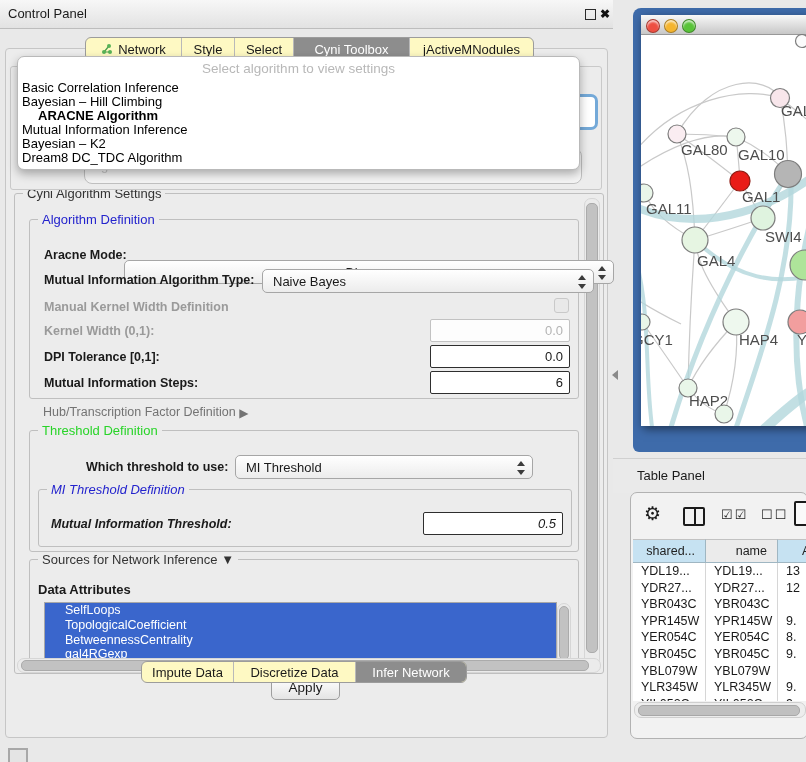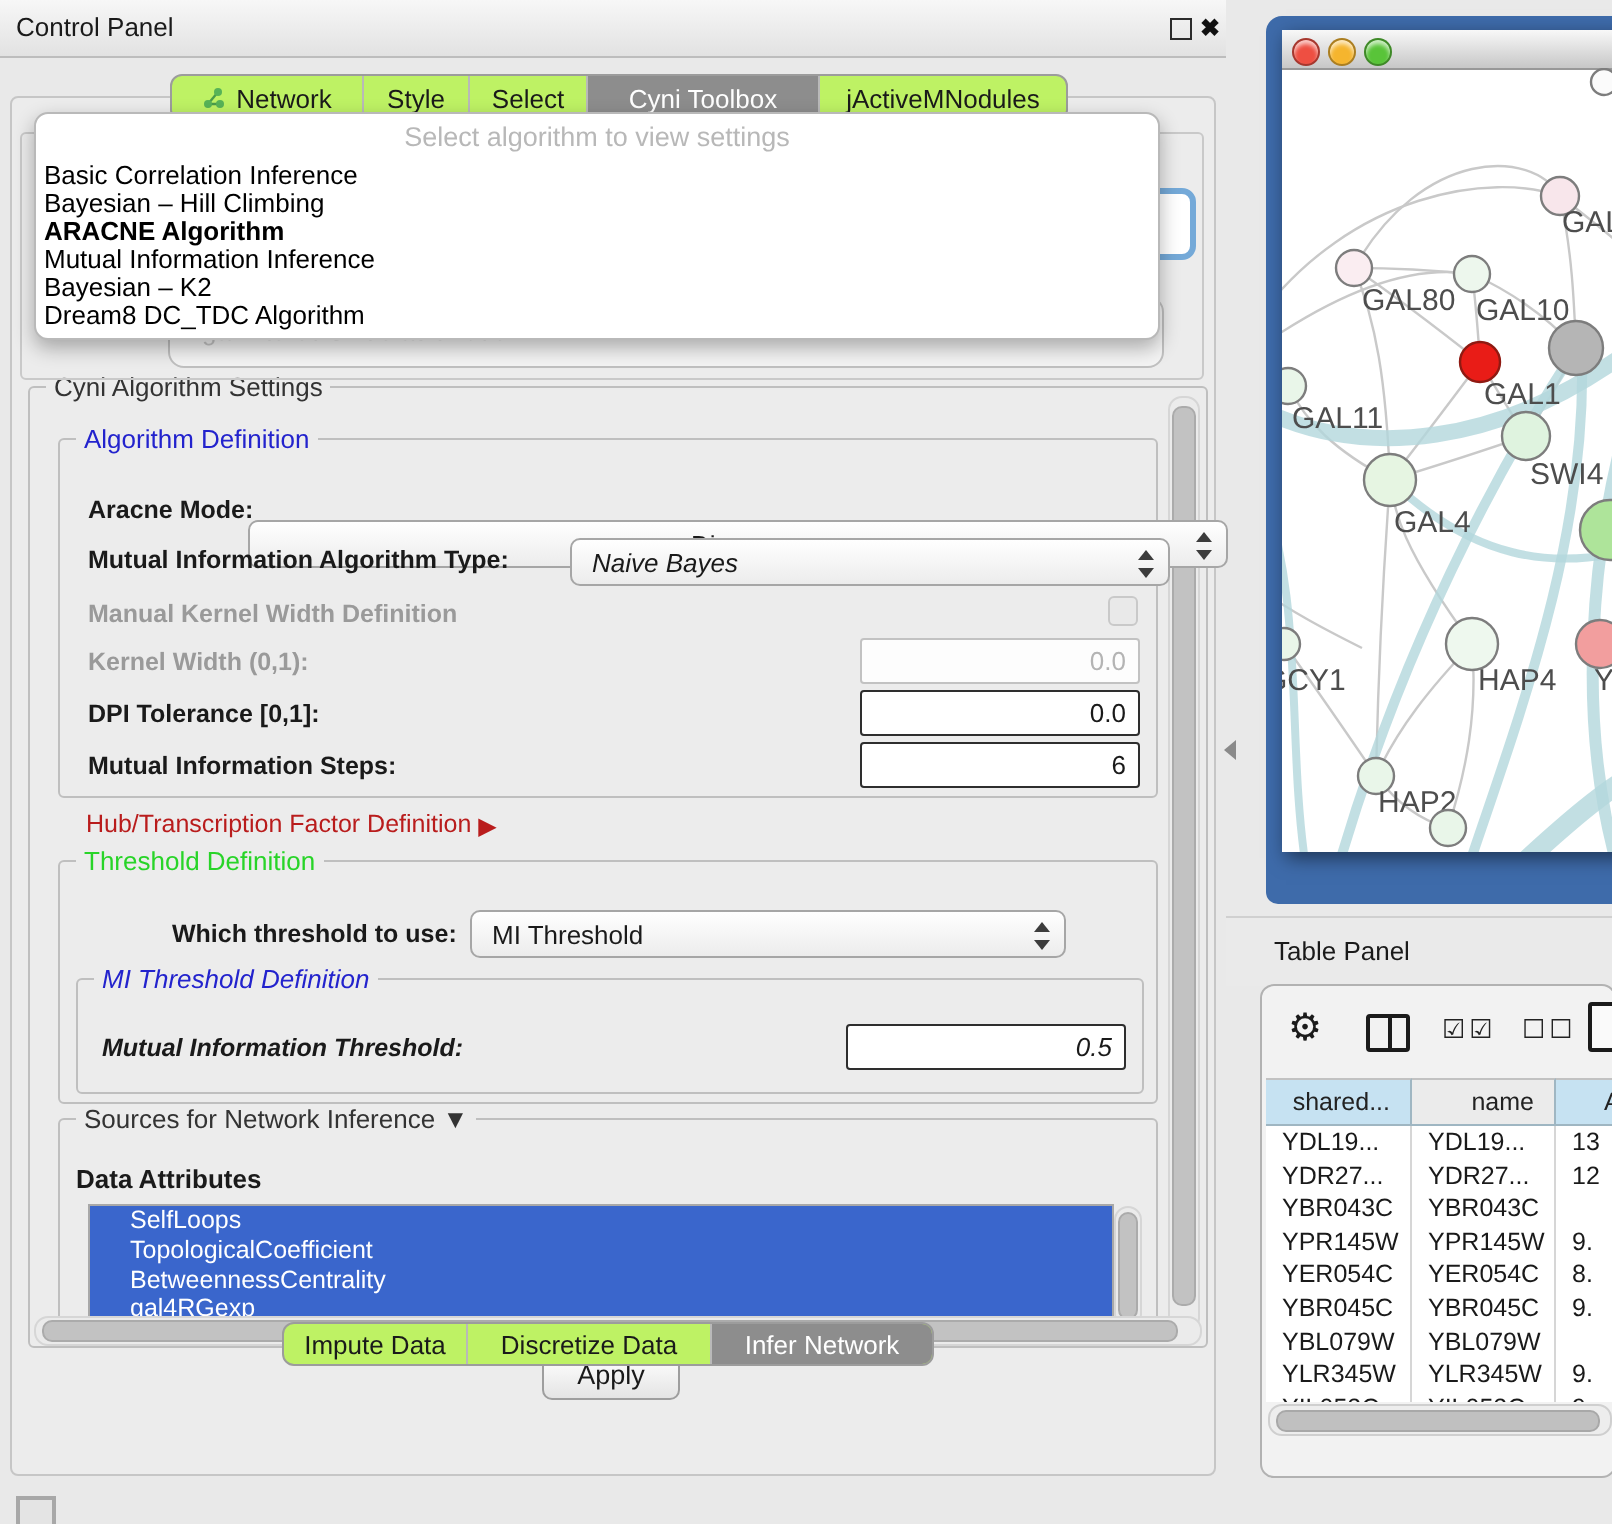--- a/index.html
+++ b/index.html
@@ -8,33 +8,33 @@
   .abs{position:absolute;}
   
   .cp-titlebar{left:0;top:0;width:613px;height:28px;background:linear-gradient(#f7f7f7,#e2e2e2);
      border-bottom:1px solid #bdbdbd;}
   .cp-title{left:8px;top:0;line-height:28px;font-size:13px;color:#1a1a1a;}
   .float-ico{left:585px;top:9px;width:9px;height:9px;border:1.5px solid #2b2b2b;background:transparent;}
   .close-ico{left:596px;top:4px;width:18px;height:20px;line-height:20px;text-align:center;
      font-size:12px;font-weight:bold;color:#111;}
   .cp-body{left:5px;top:48px;width:601px;height:688px;background:#ececec;border:1px solid #c6c6c6;border-radius:4px;}
   
-  .segbar{display:flex;background:#bef264;border:1px solid #9c9c9c;border-radius:6px;overflow:hidden;z-index:20;}
+  .segbar{display:flex;background:#fef9c3;border:1px solid #9c9c9c;border-radius:6px;overflow:hidden;z-index:20;}
   .seg{display:flex;align-items:center;justify-content:center;font-size:13px;color:#1a1a1a;
        border-right:1px solid #b9b9b9;white-space:nowrap;}
   .seg:last-child{border-right:none;}
   .seg.sel{background:#8d8d8d;color:#ffffff;}
   .topbar{left:85px;top:37px;height:22px;}
   .botbar{left:141px;top:661px;height:20px;}
   
   .popup{left:12px;top:8px;width:561px;background:#ffffff;border:1px solid #b9b9b9;border-radius:7px;
          box-shadow:0 4px 10px rgba(0,0,0,.3);z-index:30;padding-bottom:4px;}
   .popup-ph{height:24px;line-height:24px;text-align:center;color:#b8b8b8;font-size:13.5px;}
   .popup-item{line-height:14px;font-size:13px;padding-left:4px;color:#000;}
-  .popup-item.sel{font-weight:bold;}
+  .popup-item.sel{font-weight:bold;margin-left:16px;}
   .ghost-combo{left:79px;top:100px;width:496px;height:34px;border:1px solid #c0c0c0;border-radius:8px;
                background:#f4f4f4;z-index:10;}
   .ghost-combo span{display:block;padding-left:16px;line-height:34px;font-size:13px;color:#c6c6c6;}
   .inference-box{left:5px;top:18px;width:590px;height:122px;border:1px solid #c9c9c9;border-radius:3px;z-index:1;}
   .bluefrag{left:557px;top:46px;width:30px;height:30px;border:3px solid #74a9d8;border-radius:7px;background:#fff;z-index:5;}
   
   .grp{border:1px solid #bfbfbf;border-radius:3px;}
   .legend{position:absolute;top:-8px;left:8px;background:#ececec;padding:0 4px;font-size:13px;color:#333;white-space:nowrap;}
   .legend.blue{color:#2323cd;}
   .legend.green{color:#28d428;}
@@ -50,21 +50,21 @@
   .tfield{background:#fff;border:1px solid #2e2e2e;border-radius:2px;text-align:right;
           padding:0 6px;font-size:13px;line-height:21px;box-sizing:border-box;height:23px;}
   .tfield.dis{border-color:#c2c2c2;color:#b4b4b4;background:#fdfdfd;}
   .chk{width:13px;height:13px;border:1px solid #c9c9c9;border-radius:3px;background:#e9e9e9;}
   .sb-v{background:#ebebeb;border:1px solid #d6d6d6;border-radius:7px;}
   .sb-thumb{background:#c2c2c2;border:1px solid #ababab;border-radius:5px;}
   .attr-list{background:#ffffff;border:1px solid #a8a8a8;}
   .attr-item{height:14.8px;line-height:14.8px;background:#3a66cc;color:#ffffff;font-size:12.5px;padding-left:20px;}
   .applybtn{width:67px;height:21px;border:1px solid #9e9e9e;border-radius:5px;
      background:linear-gradient(#ffffff,#e4e4e4);font-size:13.5px;text-align:center;line-height:20px;}
-  .hubrow{font-size:12.5px;color:#b91c1c;white-space:nowrap;}
+  .hubrow{font-size:12.5px;color:#737373;white-space:nowrap;}
   .tri-r{display:inline-block;transform:translateY(1px);font-size:12px;}
   .mini-square{left:8px;top:748px;width:16px;height:18px;border:2px solid #a8a8a8;background:#e4e4e4;}
   .split-arrow{left:612px;top:370px;width:0;height:0;border-top:5px solid transparent;
      border-bottom:5px solid transparent;border-right:6px solid #8a8a8a;}
   
   .net-frame{left:633px;top:8px;width:173px;height:444px;background:#3e6baa;
      border-top-left-radius:8px;border-bottom-left-radius:6px;}
   .net-window{position:absolute;left:8px;top:7px;width:200px;height:411px;background:#ffffff;
      box-shadow:2px 3px 9px rgba(0,0,0,.5);}
   .net-titlebar{position:absolute;left:0;top:0;width:100%;height:19px;
@@ -160,21 +160,21 @@
       <span class="abs flabel" style="left:14px;top:28px;">Aracne Mode:</span>
       <div class="abs combo" style="left:94px;top:40px;width:490px;text-align:center;">
         <span>Discovery</span>
         <span class="stepper">
             <span class="up"></span>
             <span class="dn"></span>
           </span>
       </div>
 
       <span class="abs flabel" style="left:14px;top:53px;">Mutual Information Algorithm Type:</span>
-      <div class="abs combo" style="left:255px;top:49px;width:300px;font-style:italic;">
+      <div class="abs combo" style="left:232px;top:49px;width:332px;">
         <span>Naive Bayes</span>
         <span class="stepper">
             <span class="up"></span>
             <span class="dn"></span>
           </span>
       </div>
 
       <span class="abs flabel dis" style="left:14px;top:80px;">Manual Kernel Width Definition</span>
       <div class="abs chk" style="left:524px;top:78px;"></div>
 

